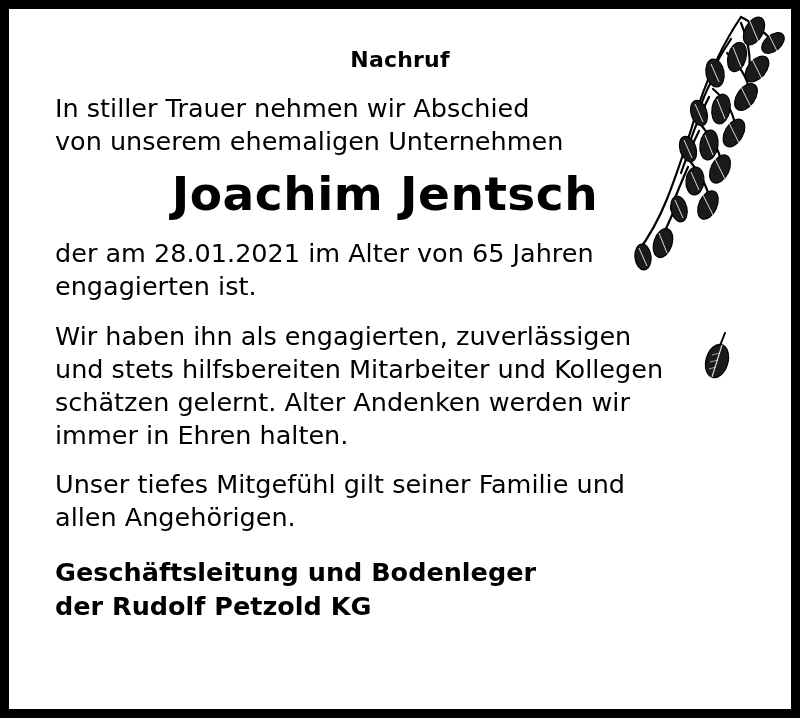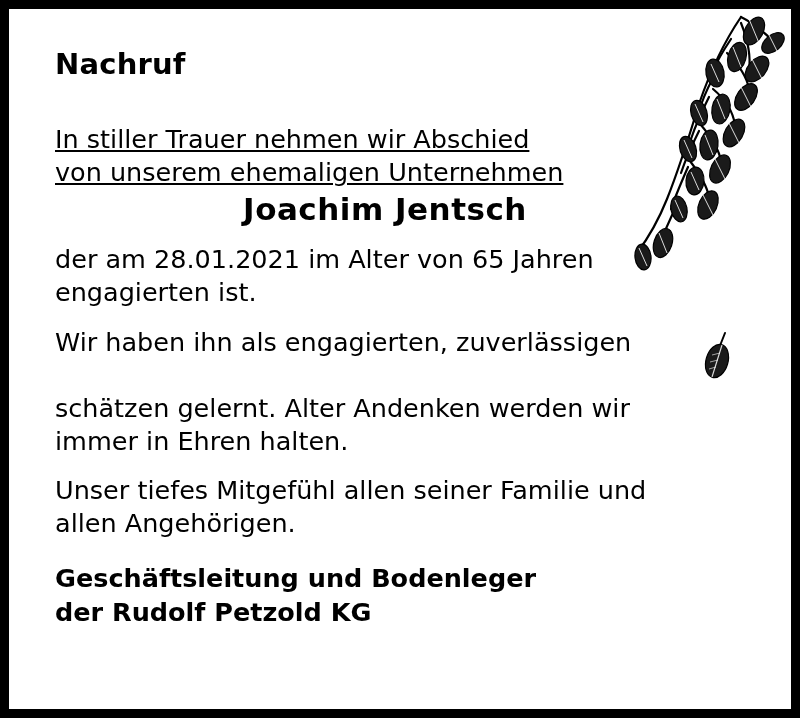--- a/index.html
+++ b/index.html
@@ -21,40 +21,39 @@
     overflow: hidden;
   }
   .inner {
     position: relative;
     width: 100%;
     height: 100%;
     box-sizing: border-box;
     padding: 38px 46px 10px 46px;
   }
   .heading {
-    text-align: left;
-    font-size: 29px;
+    text-align: center;
+    font-size: 22px;
     font-weight: bold;
     color: #000;
     letter-spacing: 0.2px;
-    margin: 0 0 42px 0;
+    margin: 0 0 20px 0;
   }
   .para {
     font-size: 25.5px;
     line-height: 1.30;
     color: #000;
     margin: 0 0 16px 0;
     max-width: 660px;
   }
   .para.tight {
-    margin-bottom: 2px;
-    text-decoration: underline;
+    margin-bottom: 8px;
   }
   .name {
-    font-size: 31px;
+    font-size: 47px;
     font-weight: bold;
     text-align: center;
     color: #000;
     margin: 2px 0 16px 0;
     letter-spacing: 0.5px;
     max-width: 660px;
   }
   .signature {
     font-size: 25.5px;
     line-height: 1.30;
@@ -95,27 +94,27 @@
     <div class="name">Joachim Jentsch</div>
 
     <p class="para">
       <span>der am 28.01.2021 im Alter von 65 Jahren</span><br>
       <span>engagierten ist.</span>
     </p>
 
 
     <p class="para">
       <span>Wir haben ihn als engagierten, zuverlässigen</span><br>
-      <br>
+      <span>und stets hilfsbereiten Mitarbeiter und Kollegen</span><br>
       <span>schätzen gelernt. Alter Andenken werden wir</span><br>
       <span>immer in Ehren halten.</span>
     </p>
 
     <p class="para">
-      <span>Unser tiefes Mitgefühl allen seiner Familie und</span><br>
+      <span>Unser tiefes Mitgefühl gilt seiner Familie und</span><br>
       <span>allen Angehörigen.</span>
     </p>
 
     <p class="signature">
       <span>Geschäftsleitung und Bodenleger</span><br>
       <span>der Rudolf Petzold KG</span>
     </p>
 
     <div class="branch">
       <svg viewBox="0 0 200 290" width="200" height="290" xmlns="http://www.w3.org/2000/svg">

